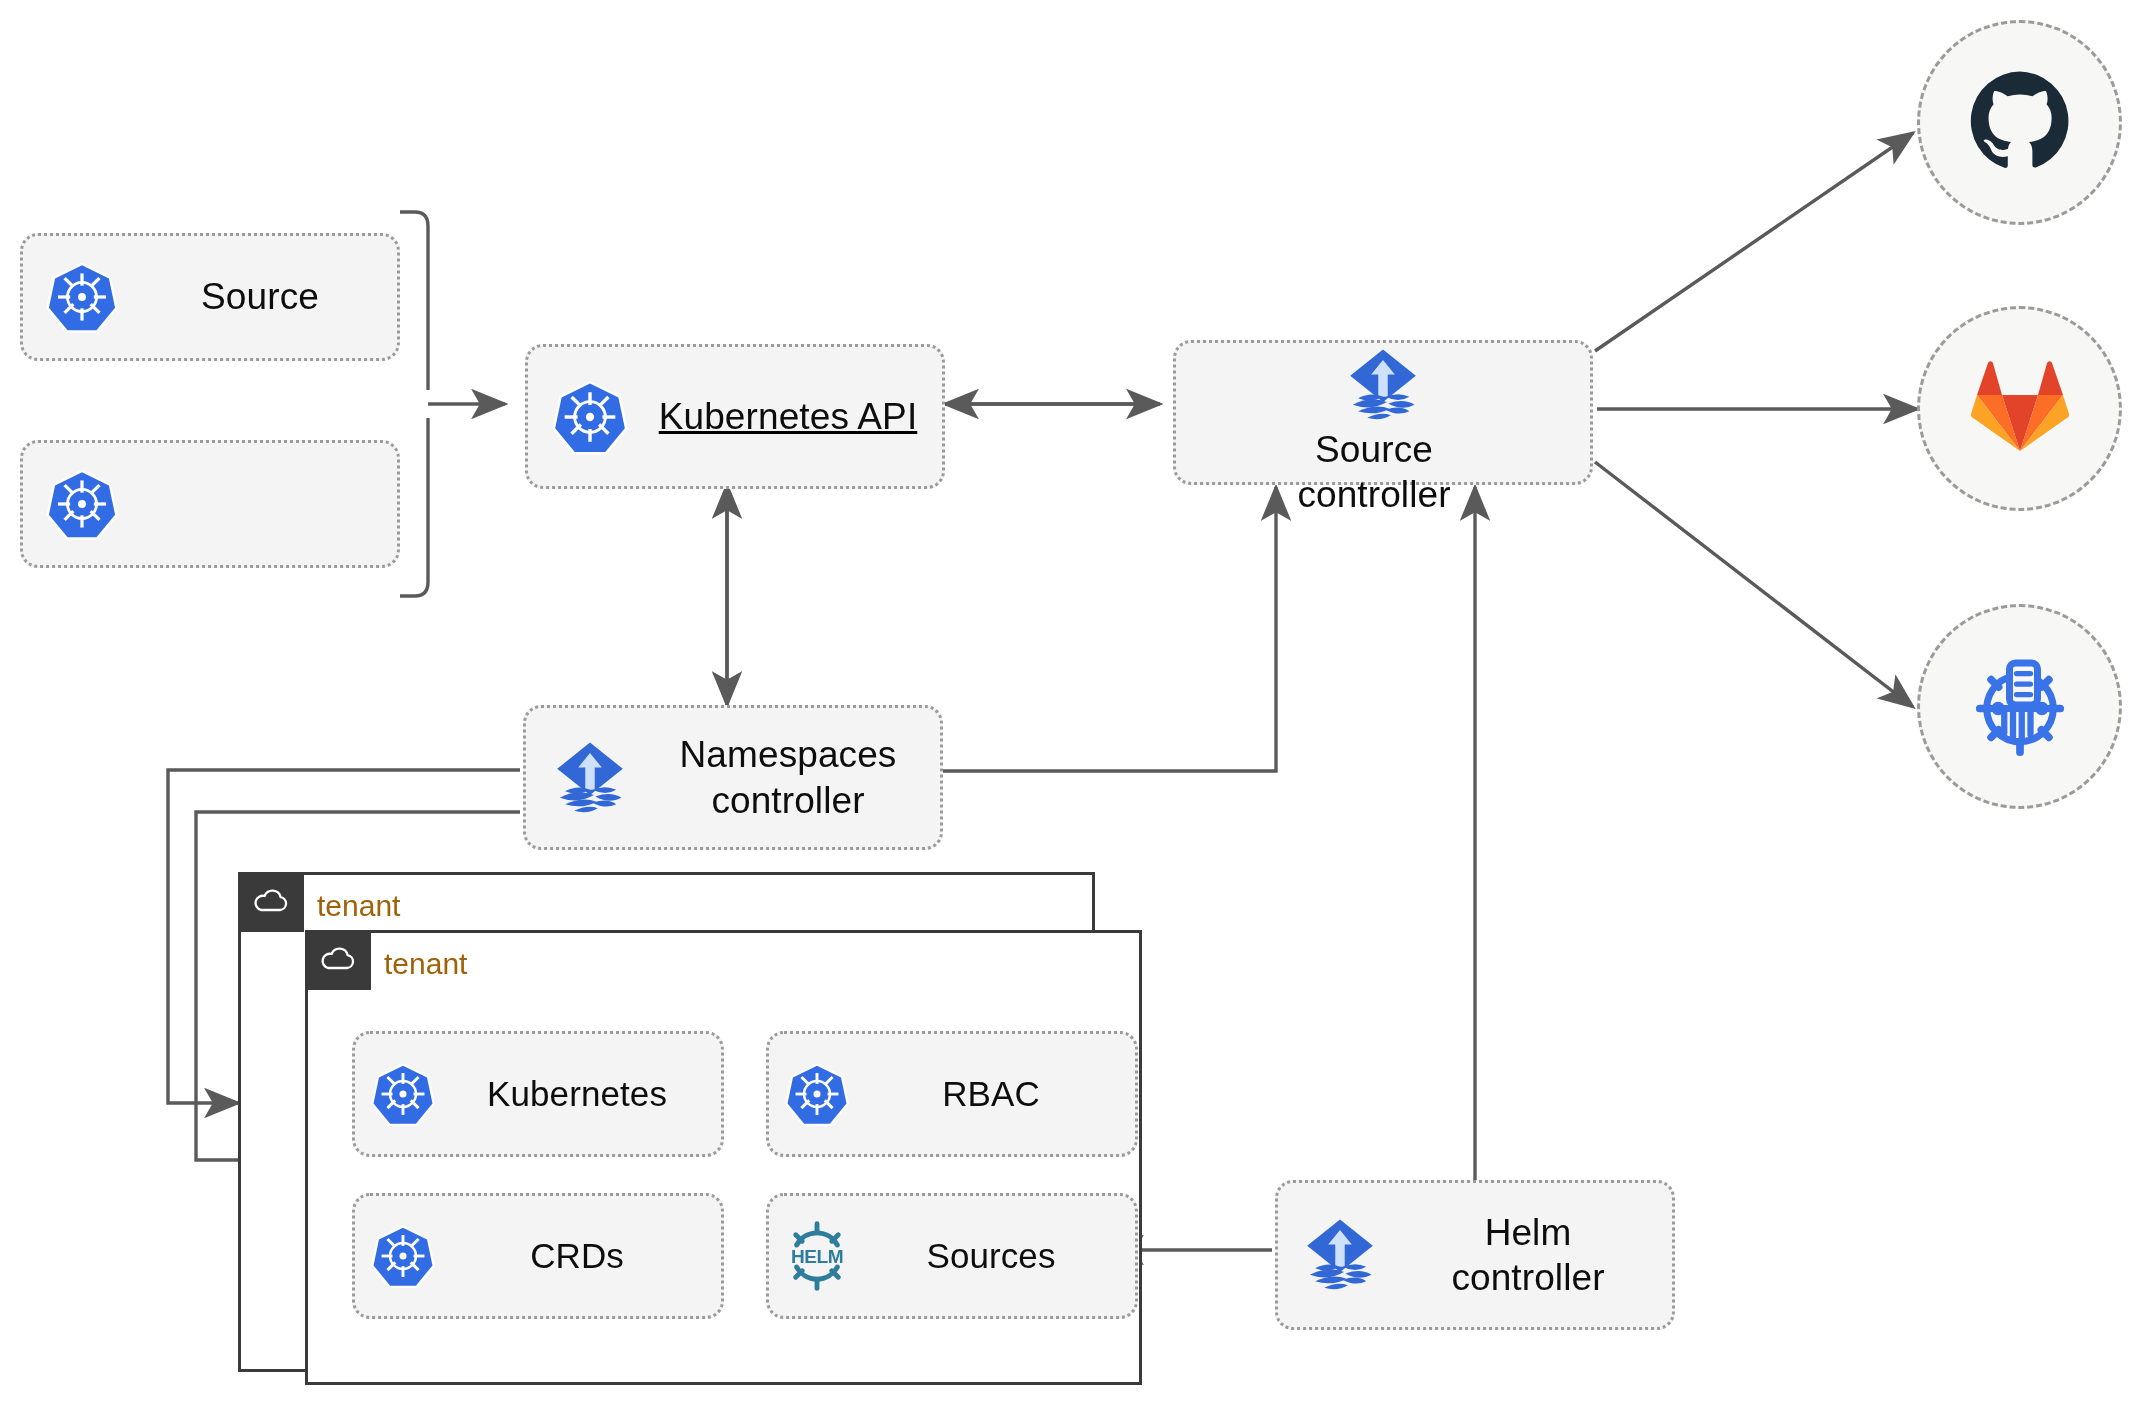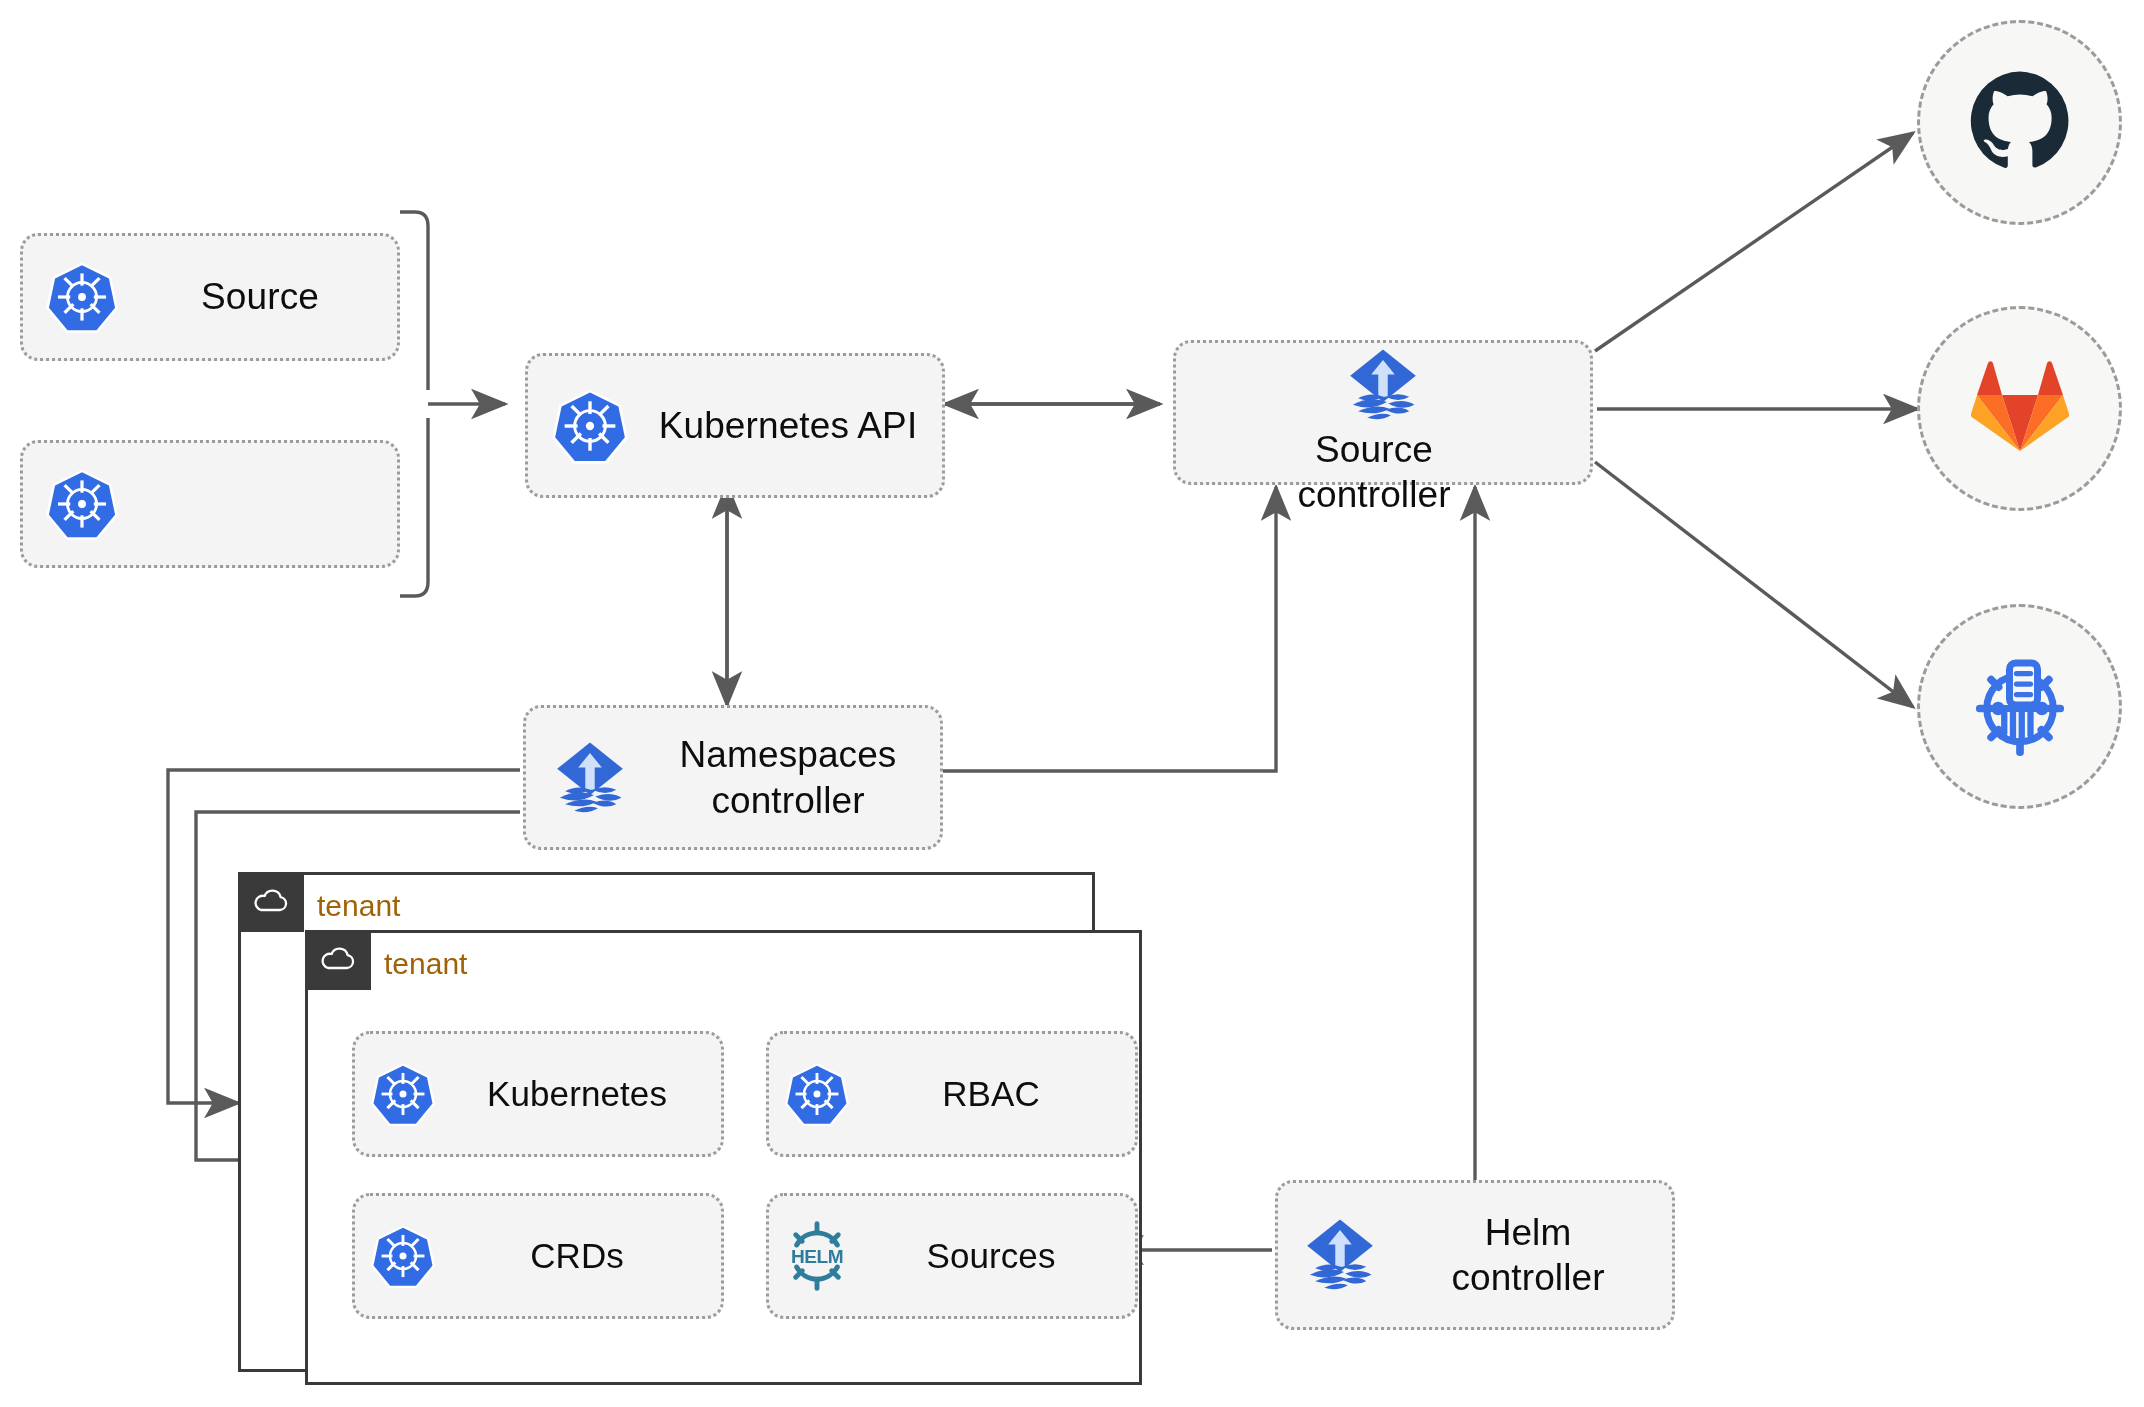--- a/index.html
+++ b/index.html
@@ -107,21 +107,21 @@
           <path d="M15.9 16.6l2-2 7.6 7.5-2 2z"></path>
             <path d="M38.5 39.2l2-2 7.6 7.5-2 2z"></path>
           <path d="M46.1 14.6l2 2-7.6 7.5-2-2z"></path>
             <path d="M23.5 37.2l2 2-7.6 7.5-2-2z"></path>
           <circle cx="32" cy="32" r="12.6" fill="none" stroke="#fff" stroke-width="2.4"></circle>
         </g>
       </svg>
     </span>
   </div>
 
-  <div class="node" style="left:525px;top:353px;width:420px;height:145px;">
+  <div class="node" style="left:525px;top:344px;width:420px;height:145px;text-decoration:underline;">
     <span class="ico" style="width:124px;">
       <svg width="78" height="78" viewBox="0 0 64 64">
         <path d="M32 2.4 57.2 14.6 63 41.8 45.6 63 18.4 63 1 41.8 6.8 14.6Z" fill="#fff"></path>
         <path d="M32 4.6 55.3 15.9 60.6 41.2 44.5 60.8 19.5 60.8 3.4 41.2 8.7 15.9Z" fill="#326ce5"></path>
         <g fill="#fff">
           <circle cx="32" cy="32" r="3.4"></circle>
           <path d="M30.6 11.6h2.8v10.6h-2.8z"></path>
             <path d="M30.6 41.8h2.8v10.6h-2.8z"></path>
           <path d="M11.2 30.6h10.6v2.8H11.2z"></path>
             <path d="M42.2 30.6h10.6v2.8H42.2z"></path>

